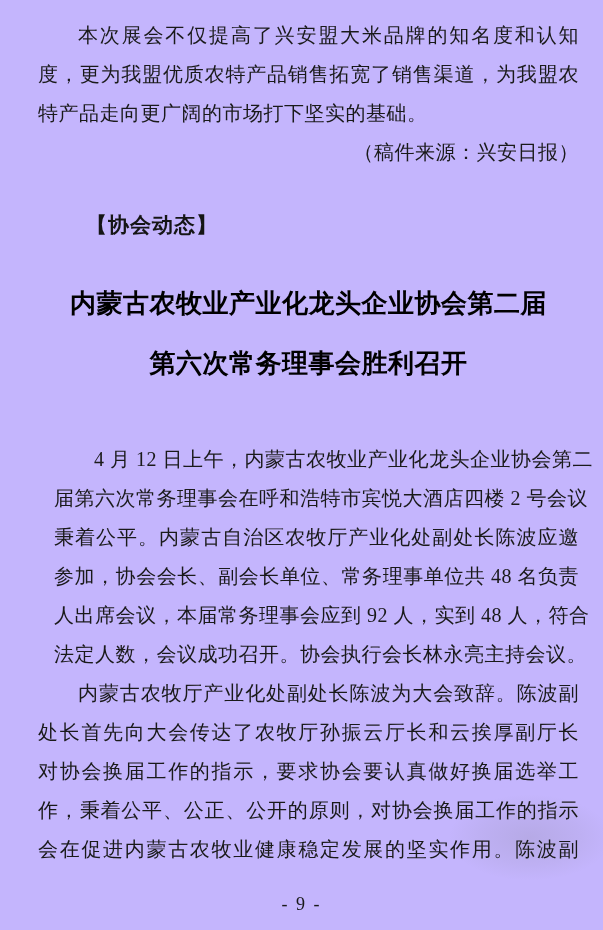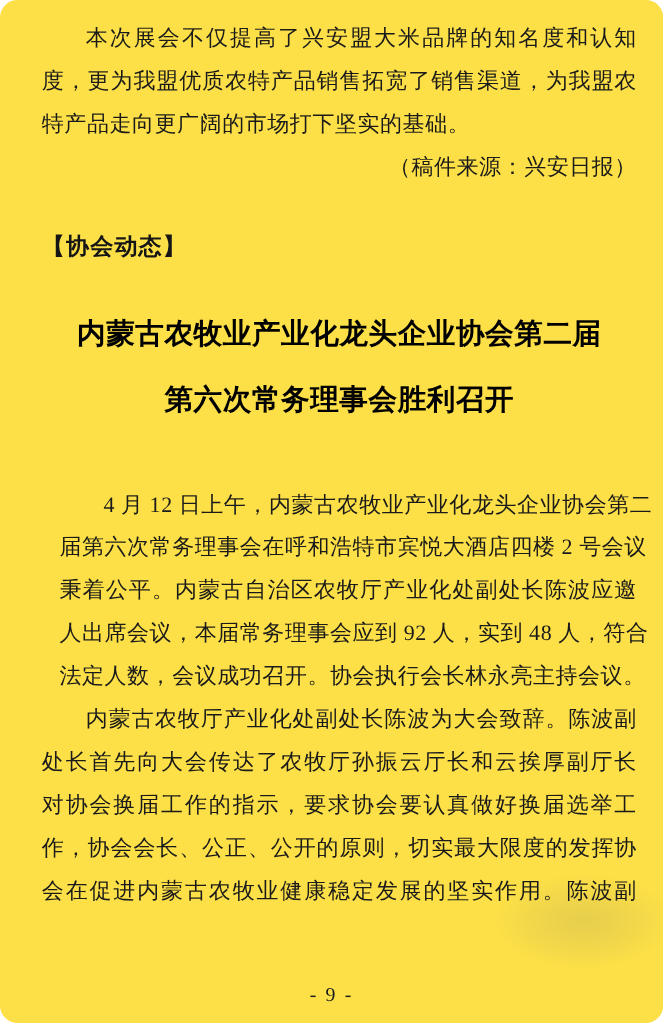--- a/index.html
+++ b/index.html
@@ -9,24 +9,23 @@
   body {
     width: 603px;
     height: 930px;
     background: #ffffff;
     overflow: hidden;
   }
   .sheet {
     position: relative;
     width: 603px;
     height: 930px;
-    background: #fde047;
+    background: #c4b5fd;
     font-family: "Liberation Serif", "DejaVu Serif", serif;
     color: #1a1a1a;
-    border-radius: 16px;
   }
   .content {
     position: absolute;
     left: 38px;
     top: 16px;
     width: 541px;
   }
   
   .bline {
     font-size: 20px;
@@ -50,20 +49,21 @@
   }
   .section-header {
     margin-top: 38px;
     height: 30px;
     line-height: 30px;
     font-family: "Liberation Sans", "DejaVu Sans", sans-serif;
     font-weight: 700;
     font-size: 21px;
     color: #151515;
     letter-spacing: 1px;
+    margin-left: 48px;
   }
   .title-block {
     margin-top: 34px;
   }
   .title-line {
     font-size: 26px;
     font-weight: 700;
     line-height: 60px;
     text-align: center;
     color: #000000;
@@ -116,29 +116,30 @@
 
     <div class="title-block">
       <div class="title-line">内蒙古农牧业产业化龙头企业协会第二届</div>
       <div class="title-line">第六次常务理事会胜利召开</div>
     </div>
 
     <div class="para-body">
       <div class="bline indent">4 月 12 日上午，内蒙古农牧业产业化龙头企业协会第二</div>
       <div class="bline">届第六次常务理事会在呼和浩特市宾悦大酒店四楼 2 号会议</div>
       <div class="bline">秉着公平。内蒙古自治区农牧厅产业化处副处长陈波应邀</div>
+      <div class="bline">参加，协会会长、副会长单位、常务理事单位共 48 名负责</div>
       <div class="bline">人出席会议，本届常务理事会应到 92 人，实到 48 人，符合</div>
       <div class="bline">法定人数，会议成功召开。协会执行会长林永亮主持会议。</div>
     </div>
 
     <div>
       <div class="bline indent">内蒙古农牧厅产业化处副处长陈波为大会致辞。陈波副</div>
       <div class="bline">处长首先向大会传达了农牧厅孙振云厅长和云挨厚副厅长</div>
       <div class="bline">对协会换届工作的指示，要求协会要认真做好换届选举工</div>
-      <div class="bline">作，协会会长、公正、公开的原则，切实最大限度的发挥协</div>
+      <div class="bline">作，秉着公平、公正、公开的原则，对协会换届工作的指示</div>
       <div class="bline">会在促进内蒙古农牧业健康稳定发展的坚实作用。陈波副</div>
     </div>
 
   </div>
 
   <div class="page-number">- 9 -</div>
 
 </div>
 
 </body></html>

